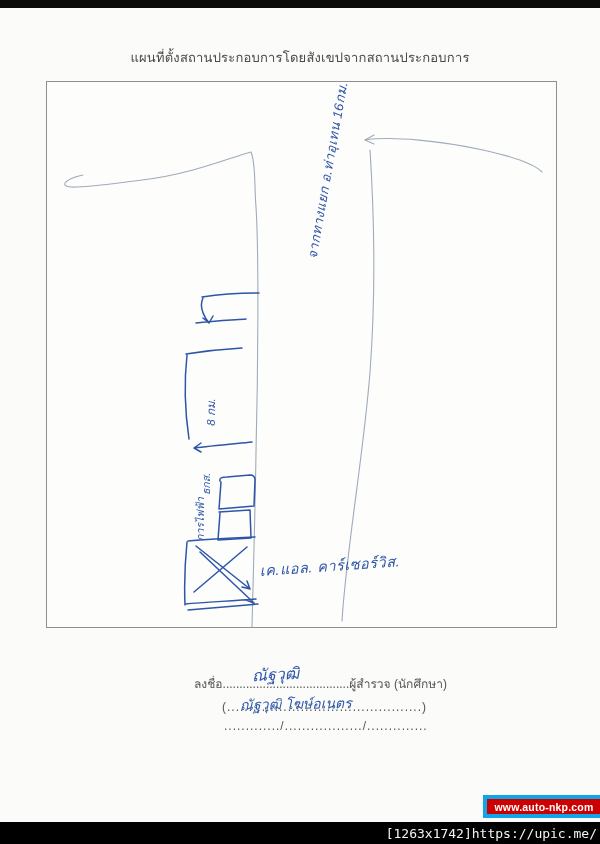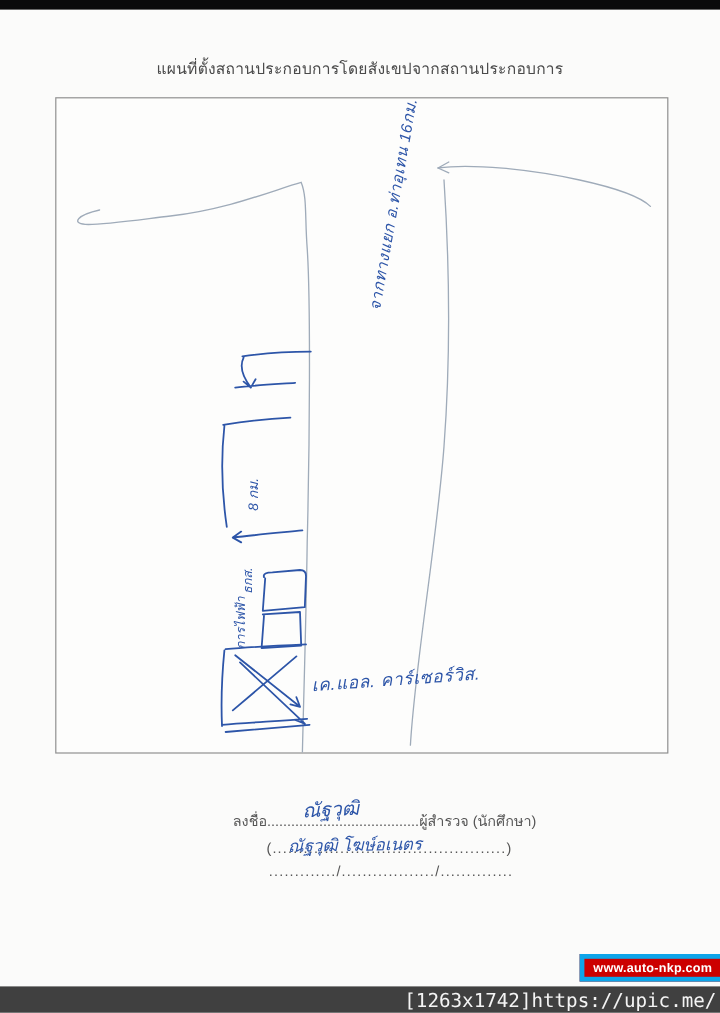--- a/index.html
+++ b/index.html
@@ -17,22 +17,22 @@
   .sig-block{position:absolute;left:0;top:0;width:600px;color:#555;font-size:12px;}
   .sig-row1{position:absolute;left:194px;top:674px;white-space:nowrap;}
   .sig-row2{position:absolute;left:222px;top:700px;white-space:nowrap;letter-spacing:1px;}
   .sig-row3{position:absolute;left:224px;top:719px;white-space:nowrap;letter-spacing:1px;}
   .hand{position:absolute;color:#2d55a8;font-style:italic;white-space:nowrap;}
   .hand-sig{left:252px;top:662px;font-size:16px;transform:rotate(-3deg);}
   .hand-name{left:240px;top:693px;font-size:14px;transform:rotate(-1deg);}
   .banner-red{position:absolute;left:483px;top:795px;width:114px;height:15px;background:#cc0000;
               border:4px solid #0ea5e9;color:#ffffff;font-size:10.5px;font-weight:bold;
               display:flex;align-items:center;justify-content:center;letter-spacing:.2px;}
-  .bar-bottom{position:absolute;left:0;top:822px;width:600px;height:22px;background:#404040;
-              color:#f4f4f4;font-family:"DejaVu Sans Mono",monospace;font-size:16px;
+  .bar-bottom{position:absolute;left:0;top:822px;width:600px;height:22px;background:#000000;
+              color:#f4f4f4;font-family:"DejaVu Sans Mono",monospace;font-size:13px;
               display:flex;align-items:center;justify-content:flex-end;padding-right:3px;
               box-sizing:border-box;}
 </style>
 </head>
 <body>
 
 <div id="stage">
 
   <div class="strip-top"></div>
 

